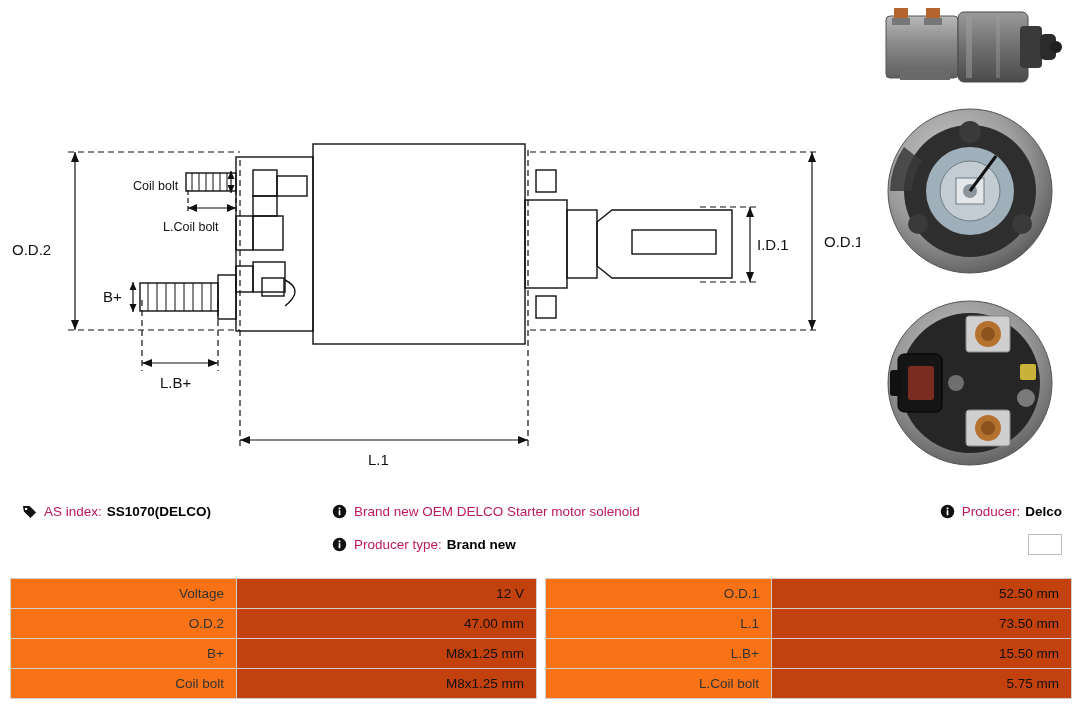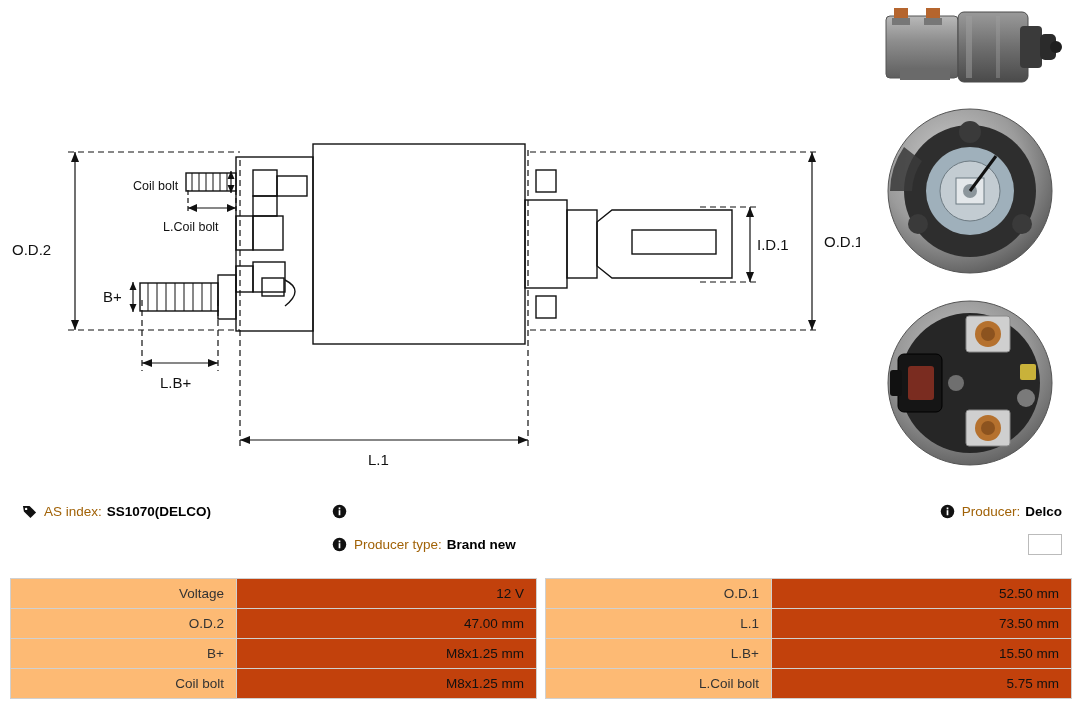--- a/index.html
+++ b/index.html
@@ -78,21 +78,21 @@
   .info-line.second { margin-top: 7px; }
   .col-c .info-line { justify-content: flex-end; }
 
   .ico {
     display: inline-flex;
     align-items: center;
     justify-content: center;
     margin-right: 7px;
     flex: 0 0 auto;
   }
-  .lbl { color: #a16207; }
+  .lbl { color: #be185d; }
   .val { font-weight: bold; color: #000; margin-left: 5px; }
 
   .premium {
     color: #1573c4;
     font-weight: bold;
     font-size: 13.5px;
     letter-spacing: 0.4px;
   }
   .premium .ico { margin-right: 6px; }
 
@@ -127,21 +127,21 @@
     border: 1px solid #d0d0d0;
     height: 30px;
     font-size: 13.5px;
     padding: 0 12px;
     box-sizing: border-box;
   }
   table.spec td.k {
     width: 226px;
     text-align: right;
     color: #333;
-    background: #fdba74;
+    background: #f97316;
     margin-top: 28px;
   }
   table.spec td.v {
     width: 300px;
     text-align: right;
     color: #111;
     background: #c2410c;
   }
 
   
@@ -372,20 +372,21 @@
 
     <div class="info-col col-b">
       <div class="info-line">
         <span class="ico">
           <svg width="15" height="15" viewBox="0 0 16 16">
             <circle cx="8" cy="8" r="7.2" fill="#111"></circle>
             <rect x="7.1" y="6.6" width="1.8" height="5.4" fill="#fff"></rect>
             <rect x="7.1" y="3.7" width="1.8" height="2" fill="#fff"></rect>
           </svg>
         </span>
+        <span class="lbl">Brand new OEM DELCO Starter motor solenoid</span>
       </div>
       <div class="info-line second">
         <span class="ico">
           <svg width="15" height="15" viewBox="0 0 16 16">
             <circle cx="8" cy="8" r="7.2" fill="#111"></circle>
             <rect x="7.1" y="6.6" width="1.8" height="5.4" fill="#fff"></rect>
             <rect x="7.1" y="3.7" width="1.8" height="2" fill="#fff"></rect>
           </svg>
         </span>
         <span class="lbl">Producer type:</span>

